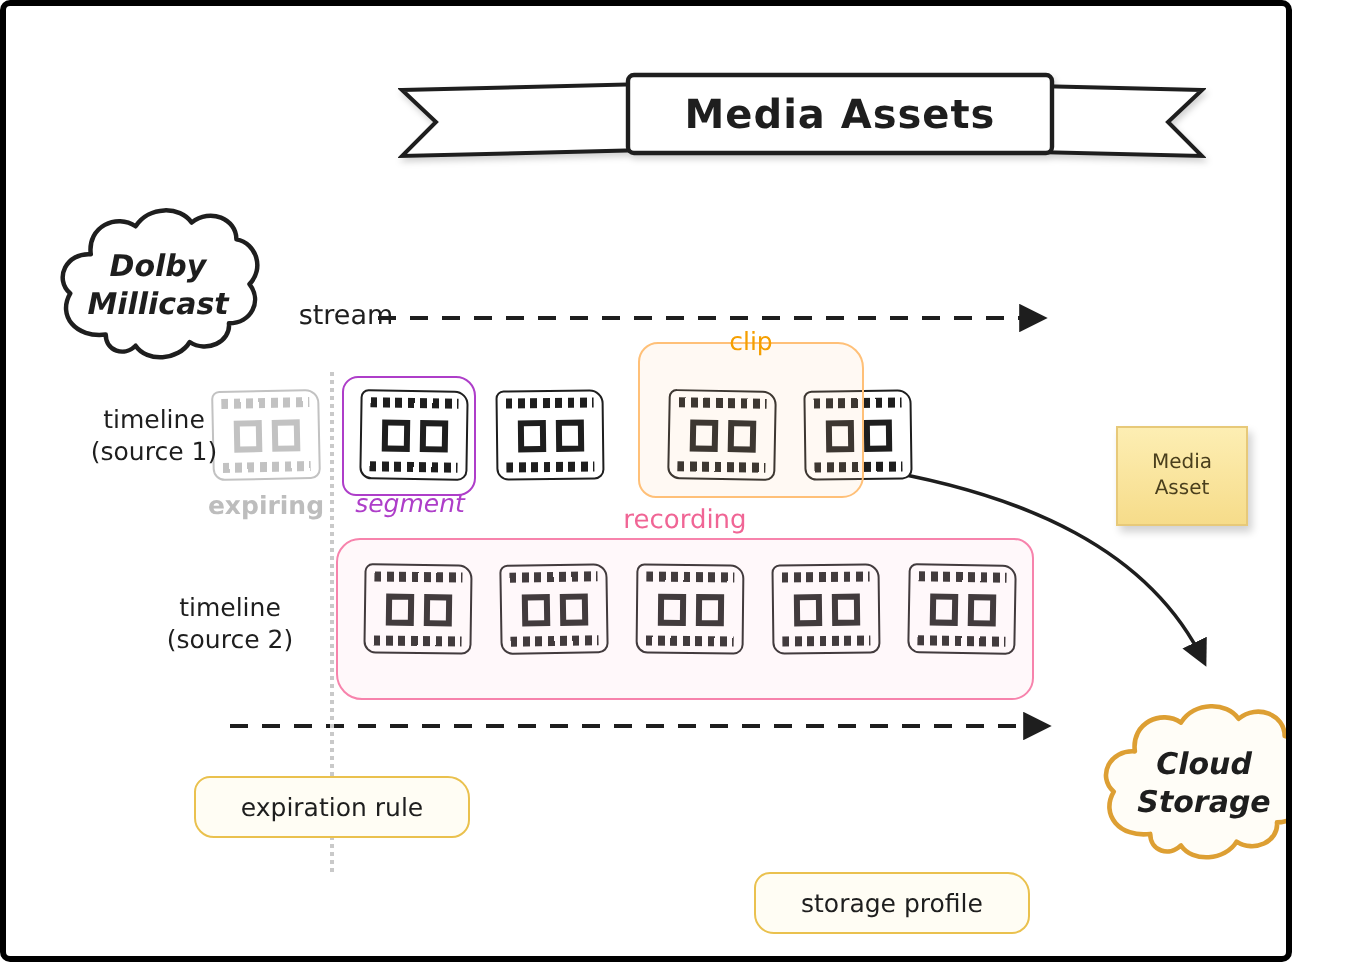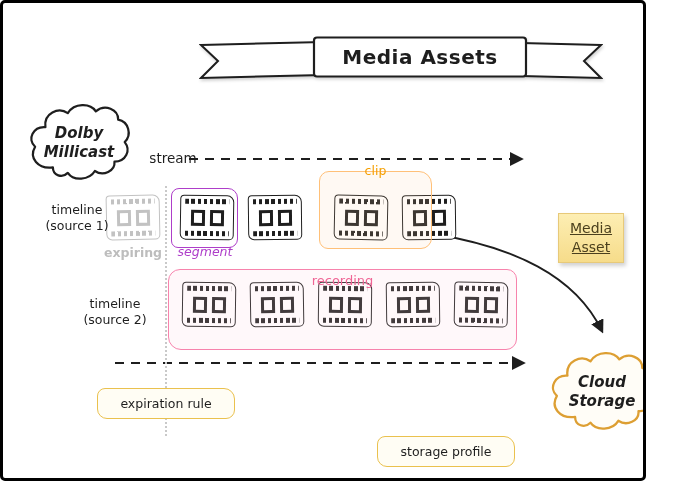--- a/index.html
+++ b/index.html
@@ -49,27 +49,27 @@
   #recording-box{left:165px;top:266px;width:349px;height:81px;border:1.8px solid #f783ac;
           background:rgba(252,210,227,.16);border-radius:12px 10px 11px 13px;}
 
   
   #stream-label{left:144px;top:147px;width:52px;font-size:13.5px;}
   #timeline1-label{left:36px;top:199px;width:76px;font-size:12.5px;}
   #timeline2-label{left:74px;top:293px;width:76px;font-size:12.5px;}
   #expiring-label{left:100px;top:242px;width:60px;font-size:12.5px;color:#bdbdbd;font-weight:bold;}
   #segment-label{left:170px;top:241px;width:64px;font-size:12.5px;color:#ae3ec9;font-style:italic;}
   #clip-label{left:316px;top:160px;width:113px;font-size:12.5px;color:#f59f00;}
-  #recording-label{left:165px;top:270px;width:349px;font-size:13px;color:#f06595;}
+  #recording-label{left:165px;top:250px;width:349px;font-size:13px;color:#f06595;}
 
   
   #sticky{position:absolute;left:555px;top:210px;width:64px;height:48px;z-index:6;
           background:linear-gradient(180deg,#fdeeb3,#f6dc8a);border:1px solid #e7c979;
           box-shadow:2px 3px 4px rgba(0,0,0,.18);display:flex;align-items:center;justify-content:center;
-          text-align:center;font-size:14px;line-height:1.35;color:#4a3f1d;white-space:pre-line;text-decoration:underline;}
+          text-align:center;font-size:10px;line-height:1.35;color:#4a3f1d;white-space:pre-line;}
 
   
   .pill{position:absolute;height:31px;box-sizing:border-box;border:1.7px solid #eac14e;
           border-radius:8px 11px 9px 10px;background:#fffdf4;display:flex;align-items:center;
           justify-content:center;font-size:12.5px;color:#1e1e1e;z-index:4;}
   #expiration-pill{left:94px;top:385px;width:138px;}
   #storage-pill{left:374px;top:385px;width:138px;margin-top:48px;}
 </style>
 </head>
 <body>

